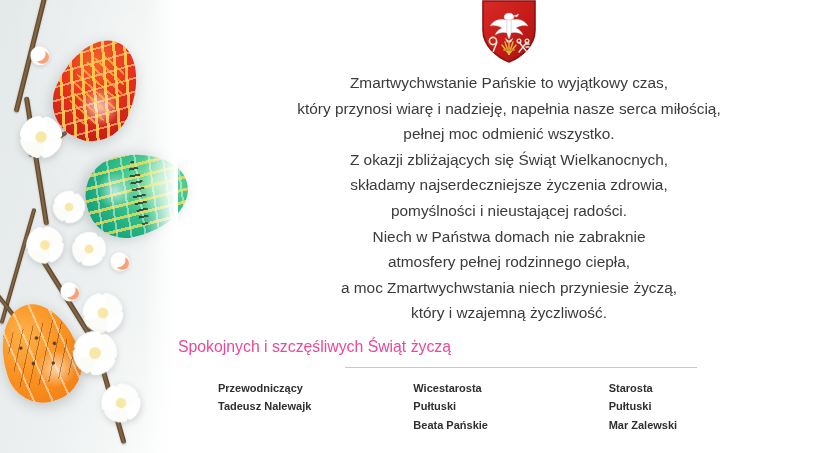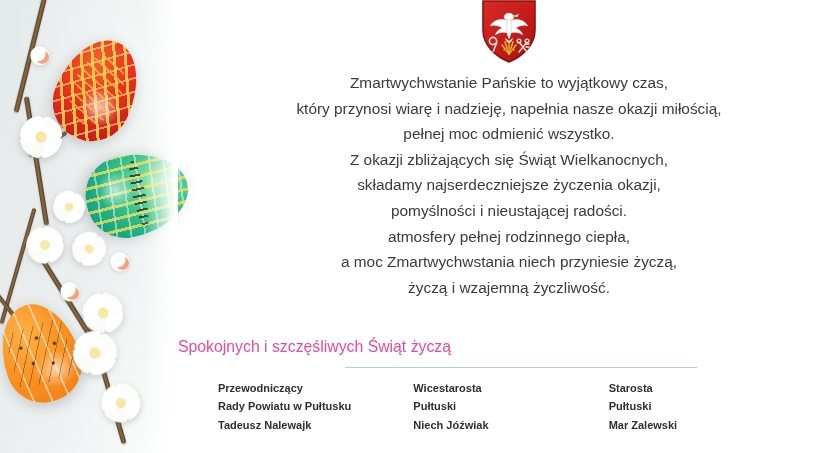--- a/index.html
+++ b/index.html
@@ -292,43 +292,43 @@
           <path d="M49 44 L52 44"></path>
           <path d="M49 47 L52 47"></path>
         </g>
         <circle cx="42" cy="41" r="1.9" fill="none" stroke="#efe6d8" stroke-width="1.3"></circle>
         <circle cx="50" cy="41" r="1.9" fill="none" stroke="#efe6d8" stroke-width="1.3"></circle>
       </svg>
     </div>
 
     <div class="message">
       <span class="line">Zmartwychwstanie Pańskie to wyjątkowy czas,</span>
-      <span class="line">który przynosi wiarę i nadzieję, napełnia nasze okazji miłością,</span>
+      <span class="line">który przynosi wiarę i nadzieję, napełnia nasze serca miłością,</span>
       <span class="line">pełnej moc odmienić wszystko.</span>
       <span class="line">Z okazji zbliżających się Świąt Wielkanocnych,</span>
-      <span class="line">składamy najserdeczniejsze życzenia okazji,</span>
+      <span class="line">składamy najserdeczniejsze życzenia zdrowia,</span>
       <span class="line">pomyślności i nieustającej radości.</span>
+      <span class="line">Niech w Państwa domach nie zabraknie</span>
       <span class="line">atmosfery pełnej rodzinnego ciepła,</span>
       <span class="line">a moc Zmartwychwstania niech przyniesie życzą,</span>
-      <span class="line">życzą i wzajemną życzliwość.</span>
+      <span class="line">który i wzajemną życzliwość.</span>
     </div>
 
     <div class="closing">Spokojnych i szczęśliwych Świąt życzą</div>
     <div class="divider"></div>
 
     <div class="signatures">
       <div class="sig">
         <span class="sline">Przewodniczący</span>
-        <span class="sline">Rady Powiatu w Pułtusku</span>
         <span class="sline">Tadeusz Nalewajk</span>
       </div>
       <div class="sig">
         <span class="sline">Wicestarosta</span>
         <span class="sline">Pułtuski</span>
-        <span class="sline">Niech Jóźwiak</span>
+        <span class="sline">Beata Pańskie</span>
       </div>
       <div class="sig">
         <span class="sline">Starosta</span>
         <span class="sline">Pułtuski</span>
         <span class="sline">Mar Zalewski</span>
       </div>
     </div>
 
   </div>
 </div>

